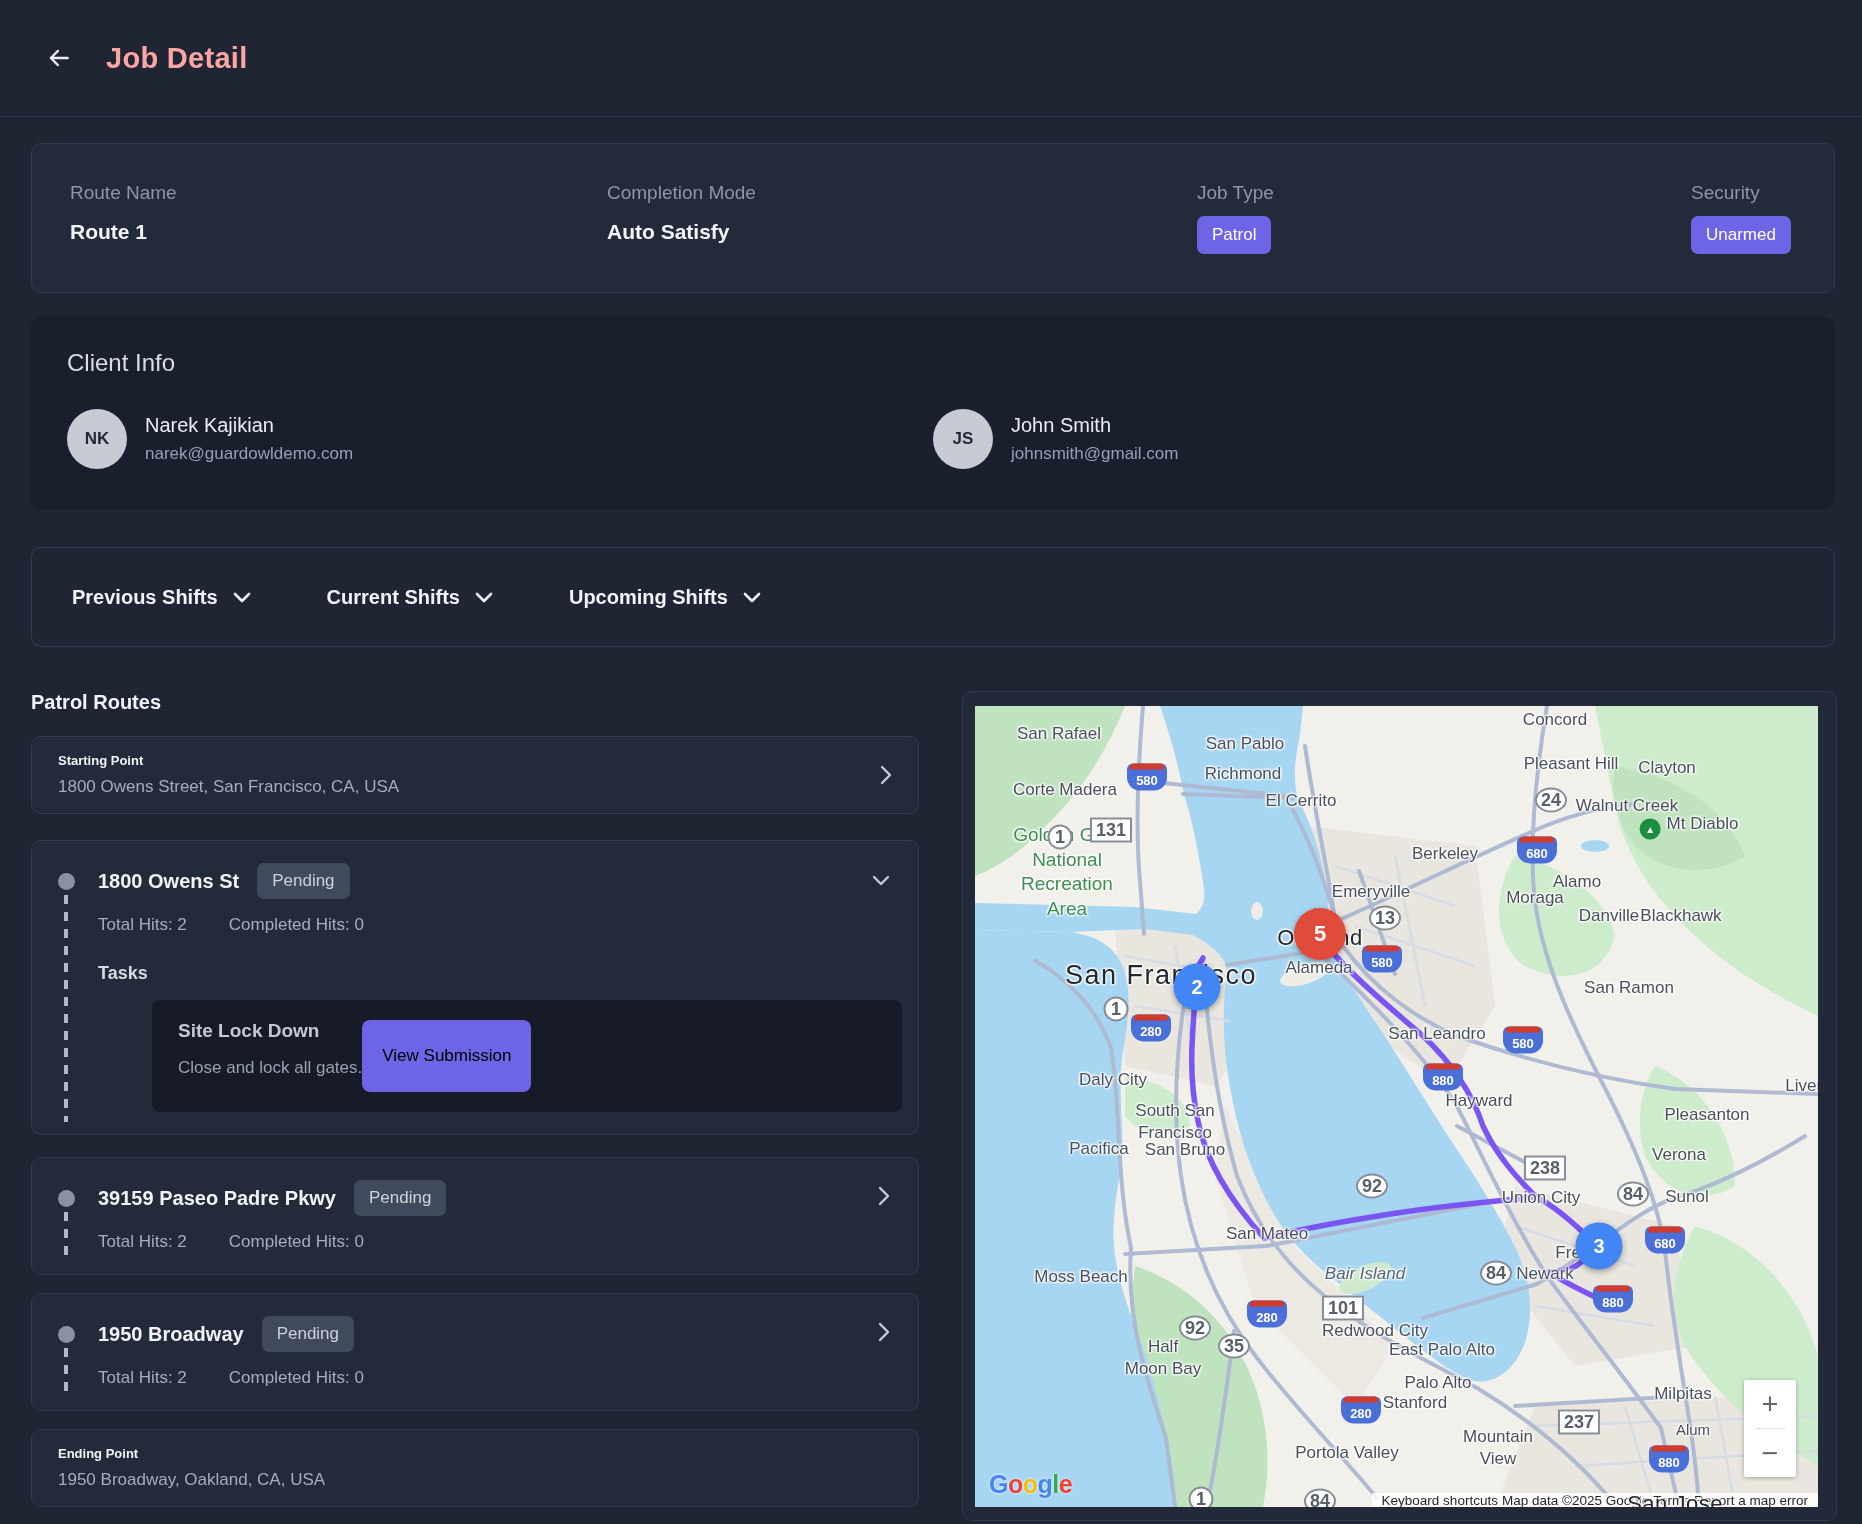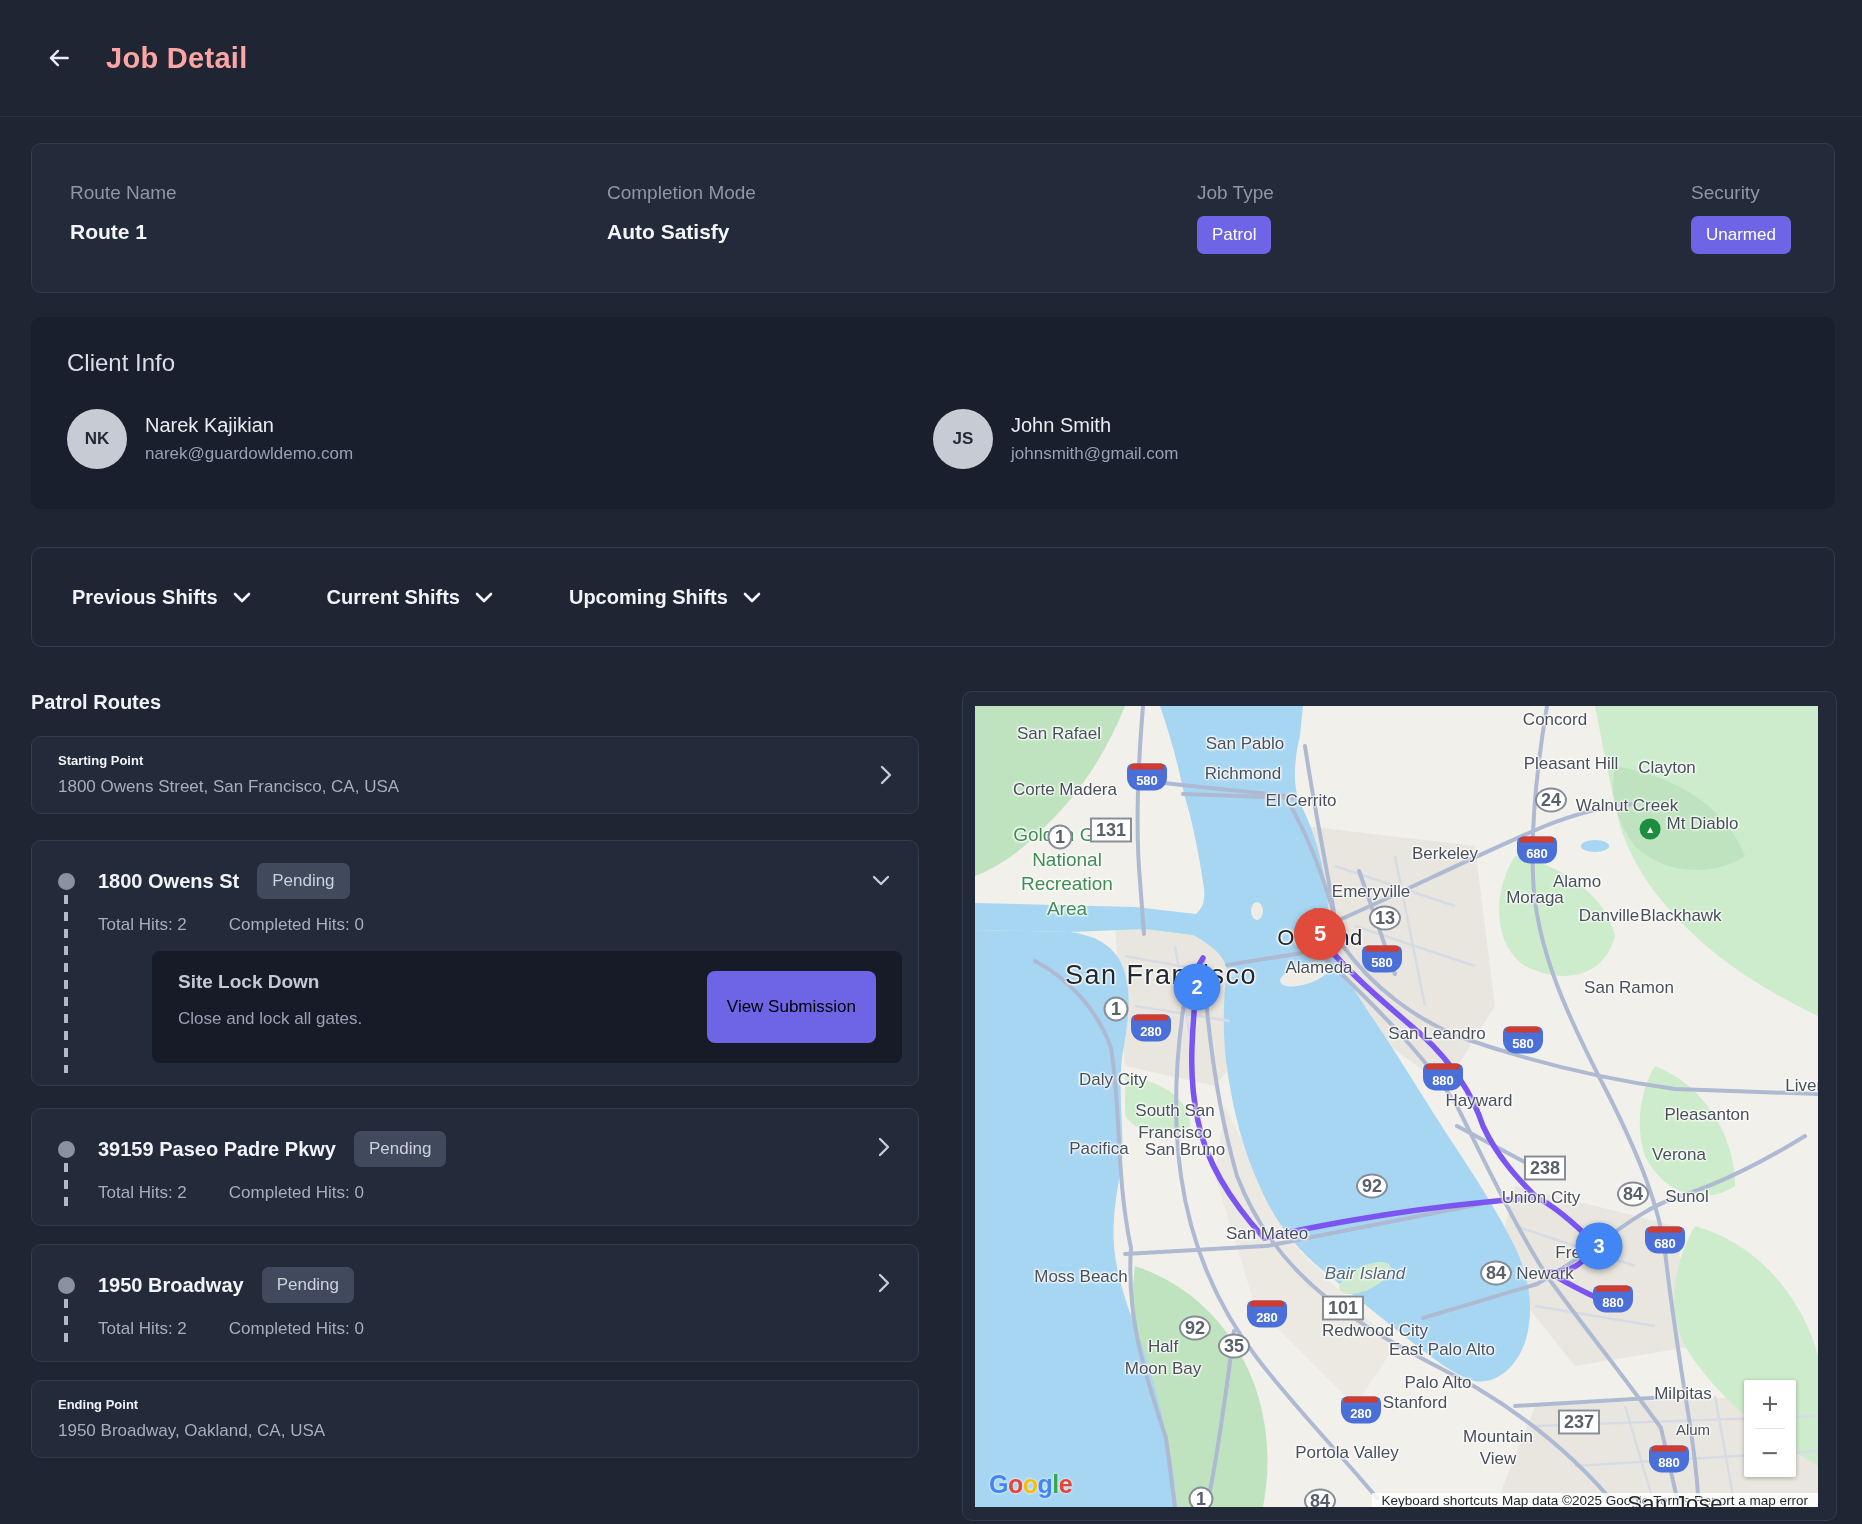--- a/index.html
+++ b/index.html
@@ -50,21 +50,21 @@
   .cp-card { position:relative; margin-top:26px; border:1px solid #333b4f; background:#232a39; border-radius:10px; padding:22px 16px 16px 26px; }
   .cp-head { display:flex; align-items:center; cursor:pointer; }
   .cp-dot { width:17px; height:17px; border-radius:50%; background:#8b919f; flex:none; }
   .cp-dash { position:absolute; left:32px; top:54px; bottom:12px; width:4px;
              background:repeating-linear-gradient(to bottom,#b3b8c4 0 9px, transparent 9px 17px); }
   .cp-name { font-size:20px; font-weight:700; color:#f1f3f8; margin-left:23px; }
   .cp-badge { margin-left:18px; background:#414a5c; color:#ccd1db; font-size:17px; padding:8px 15px; border-radius:7px; }
   .cp-chev { margin-left:auto; margin-right:12px; cursor:pointer; }
   .cp-hits { margin:16px 0 0 40px; display:flex; gap:42px; font-size:17px; color:#a6adbd; }
   .cp-tasks-title { margin:28px 0 0 40px; font-size:18px; font-weight:700; color:#d6dae3; }
-  .task-card { margin:16px 0 6px 94px; background:#161b27; border-radius:8px; padding:20px 26px; display:flex; justify-content:space-between; }
+  .task-card { margin:16px 0 6px 94px; background:#161b27; border-radius:8px; padding:20px 26px; display:flex; }
   .task-name { font-size:19px; font-weight:700; color:#c3c9d4; }
   .task-desc { font-size:17px; color:#98a0b2; margin-top:16px; }
   .task-btn { background:#6e65e6; color:#000000; font-size:17px; font-weight:500; padding:26px 20px; border-radius:8px; height:fit-content; cursor:pointer; border:none; font-family:inherit; }
 
   .end-card { margin-top:18px; cursor:default; }
 
   
   .map-card { flex:1; height:830px; border:1px solid #333b4f; background:#222938; border-radius:10px; padding:14px 18px 15px 12px; }
   .map { position:relative; width:843px; height:801px; background:#a7d6f3; overflow:hidden; }
   .map-svg { position:absolute; inset:0; }
@@ -186,20 +186,21 @@
           <span class="cp-chev">
             <svg width="18" height="11" viewBox="0 0 18 11">
                 <path d="M2 2l7 7 7-7" stroke="#c6cbd6" stroke-width="2.4" fill="none" stroke-linecap="round" stroke-linejoin="round"></path>
               </svg>
           </span>
         </div>
         <div class="cp-hits">
           <span>Total Hits: 2</span>
           <span>Completed Hits: 0</span>
         </div>
+        <div class="cp-tasks-title">Tasks</div>
         <div class="task-card">
           <div>
             <div class="task-name">Site Lock Down</div>
             <div class="task-desc">Close and lock all gates.</div>
           </div>
           <button class="task-btn">View Submission</button>
         </div>
       </div>
 
       <div class="cp-card" style="margin-top:22px;">

